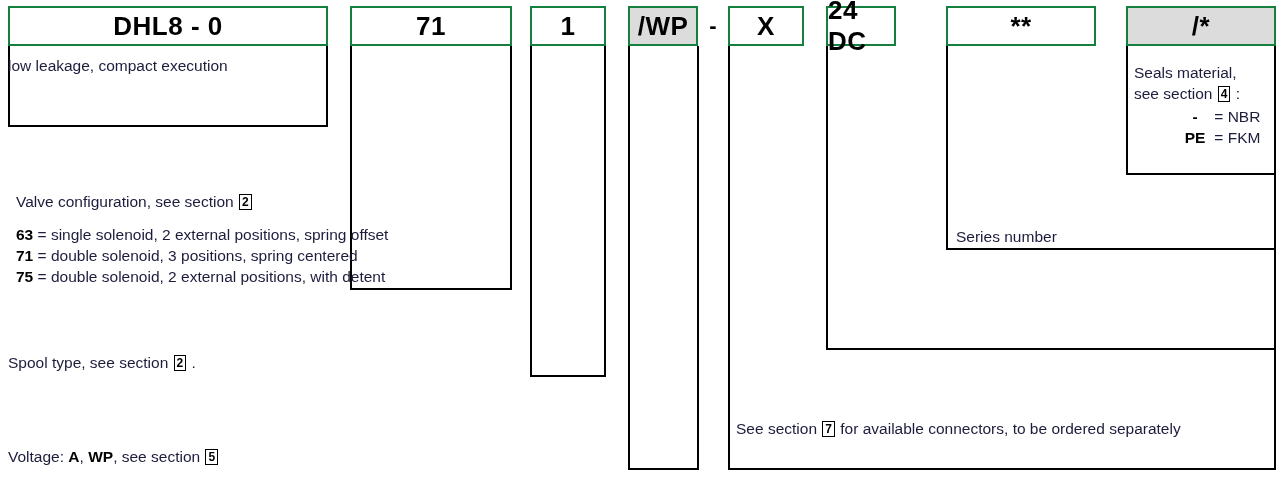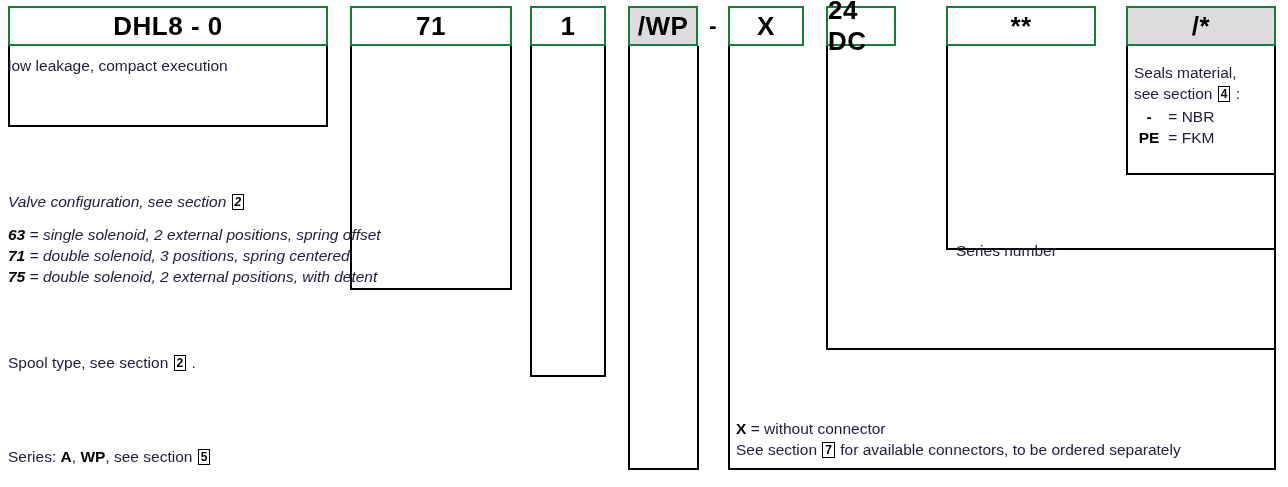--- a/index.html
+++ b/index.html
@@ -66,21 +66,21 @@
   .caption b { font-weight: bold; color: #000000; }
 
   .legend-row { white-space: nowrap; }
   .legend-key {
     display: inline-block;
     font-weight: bold;
     color: #000000;
   }
 
   
-  .seal-row { white-space: nowrap; }
+  .seal-row { white-space: nowrap; margin-left: 46px; }
   .seal-key {
     display: inline-block;
     width: 30px;
     text-align: center;
     font-weight: bold;
     color: #000000;
   }
 
   
   .secref {
@@ -149,21 +149,21 @@
   <div class="frame b-l b-b" style="left:826px; top:46px; width:450px; height:304px;"></div>
 
   <div class="frame b-l b-b" style="left:946px; top:46px; width:330px; height:204px;"></div>
 
   <div class="frame b-l b-b" style="left:1126px; top:46px; width:150px; height:129px;"></div>
 
   <div class="caption" style="left:8px; top:55px;">
     <div>low leakage, compact execution</div>
   </div>
 
-  <div class="caption" style="left:8px; top:191px;font-style:italic;">
+  <div class="caption" style="left:16px; top:191px;">
     <div>
       <span>Valve configuration, see section</span>
       <span class="secref">2</span>
     </div>
     <div class="legend-row" style="margin-top:12px;">
       <span class="legend-key">63</span>
       <span>= single solenoid, 2 external positions, spring offset</span>
     </div>
     <div class="legend-row">
       <span class="legend-key">71</span>
@@ -175,40 +175,36 @@
     </div>
   </div>
 
   <div class="caption" style="left:8px; top:352px;">
     <span>Spool type, see section</span>
     <span class="secref">2</span>
     <span>.</span>
   </div>
 
   <div class="caption" style="left:8px; top:446px;">
-    <span>Series:</span>
+    <span>Voltage:</span>
     <b>A</b><span>,</span>
     <b>WP</b><span>, see section</span>
     <span class="secref">5</span>
   </div>
 
   <div class="caption" style="left:736px; top:418px;">
-    <div>
-      <b>X</b>
-      <span>= without connector</span>
-    </div>
     <div>
       <span>See section</span>
       <span class="secref">7</span>
       <span>for available connectors, to be ordered separately</span>
     </div>
   </div>
 
 
-  <div class="caption" style="left:956px; top:240px;">
+  <div class="caption" style="left:956px; top:226px;">
     <span>Series number</span>
   </div>
 
   <div class="caption" style="left:1134px; top:62px;">
     <div>Seals material,</div>
     <div>
       <span>see section</span>
       <span class="secref">4</span>
       <span>:</span>
     </div>

